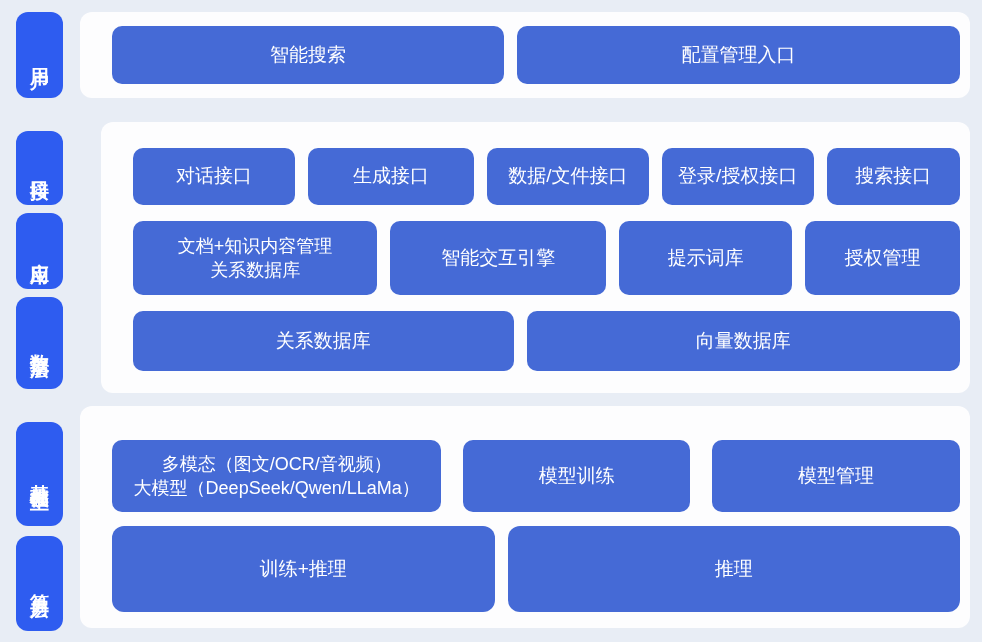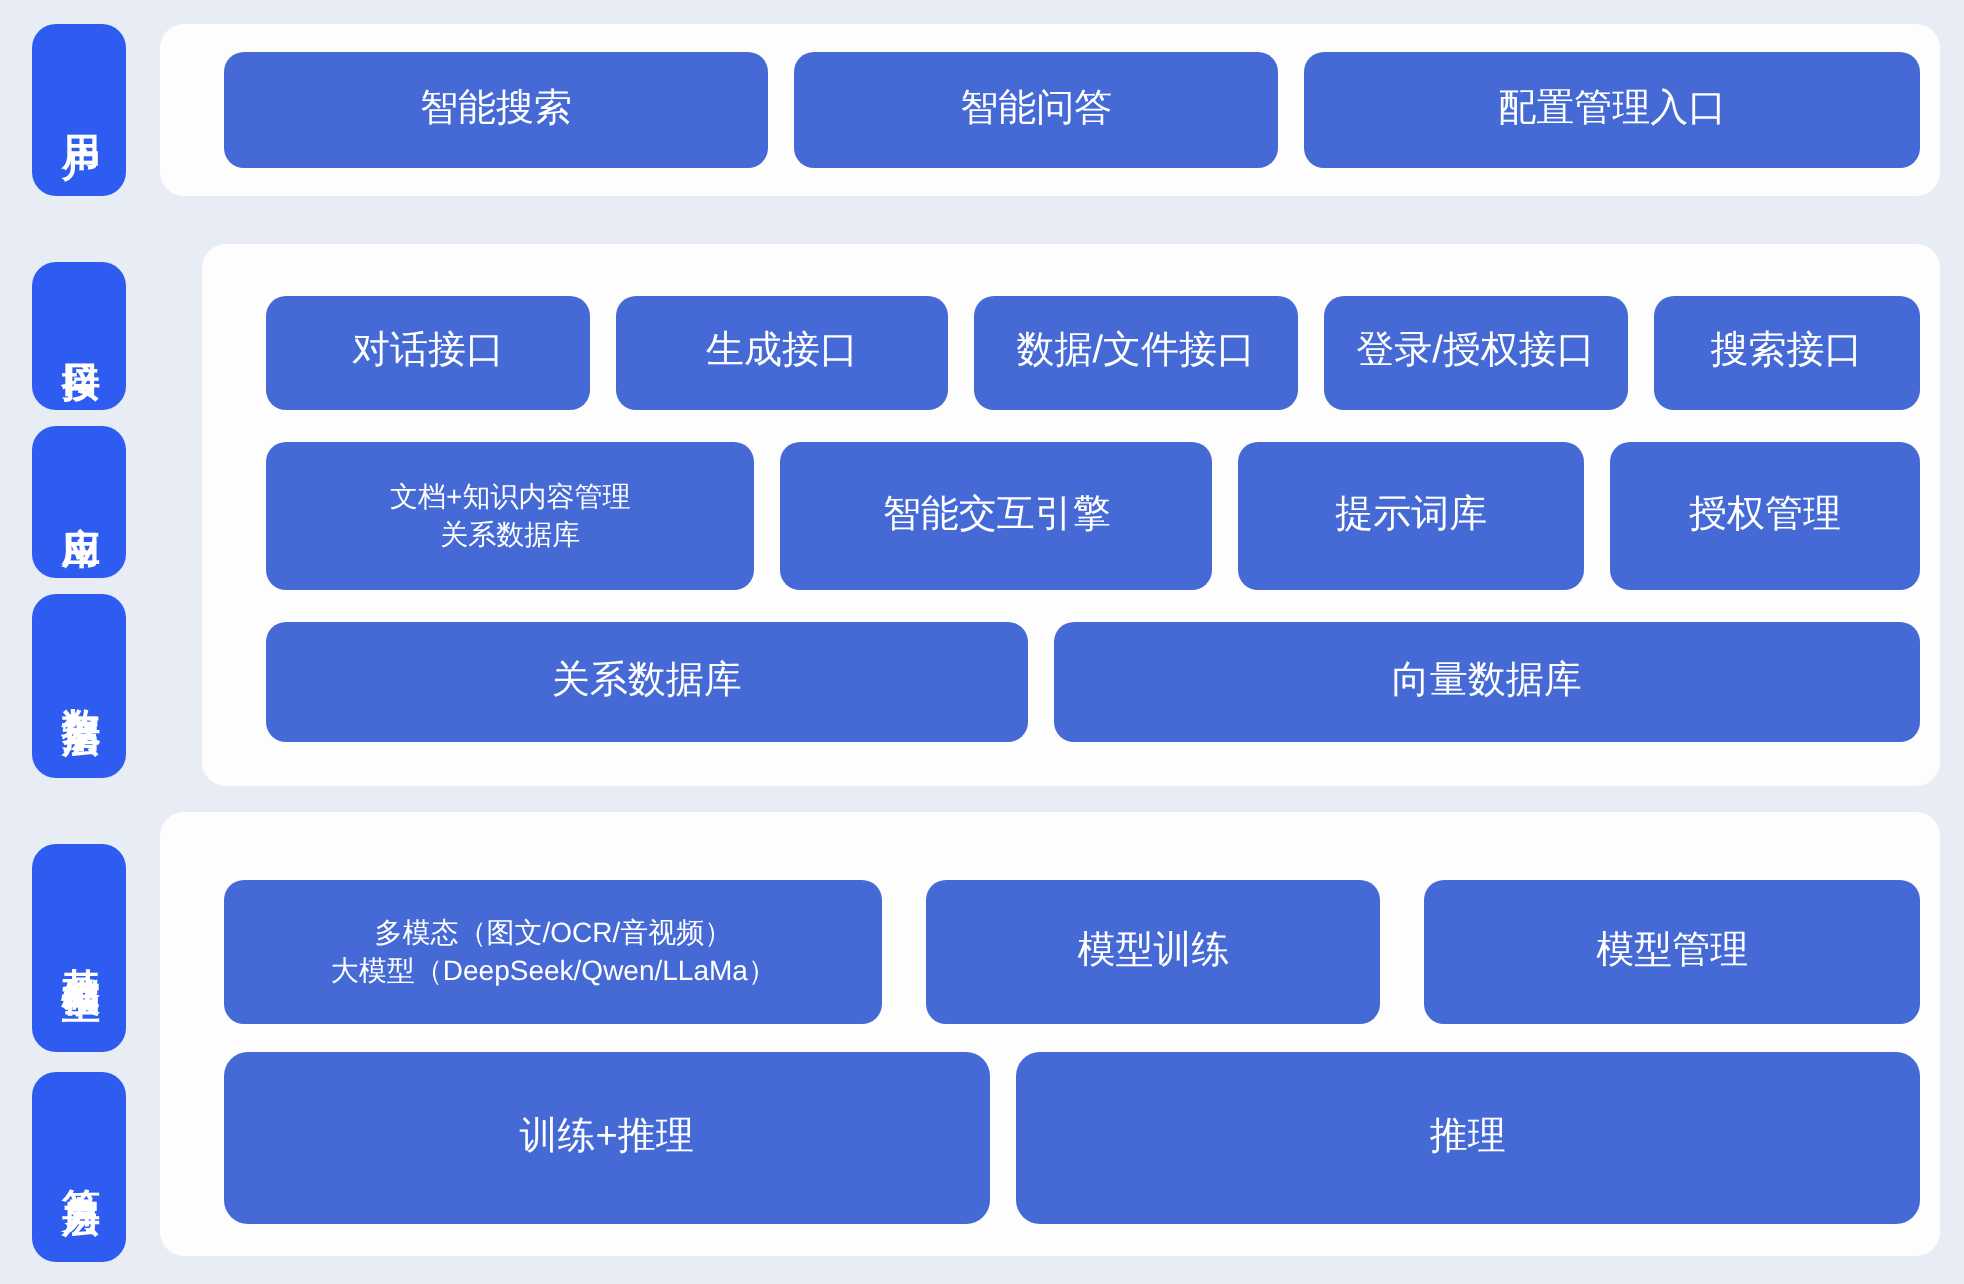--- a/index.html
+++ b/index.html
@@ -30,21 +30,21 @@
     font-size: 19px; font-weight: 700; letter-spacing: 3px;
   }
   .panel {
     flex: 1;
     background: var(--panel, #fdfdfe);
     border-radius: 12px;
     display: flex; flex-direction: column;
   }
   .row {
     display: flex; gap: 13px;
-    padding-left: 32px; padding-right: 10px;
+    padding-left: 32px; padding-right: 10px; justify-content: center;
   }
   .btn {
     background: var(--button, #456ad6);
     color: #fff;
     border-radius: 10px;
     display: flex; flex-direction: column;
     align-items: center; justify-content: center;
     text-align: center;
     font-size: 19px; line-height: 1.4; font-weight: 500;
   }
@@ -65,38 +65,35 @@
   .row-data { height: 60px; }
   
   .band-bottom .labels { padding-top: 16px; }
   .pill-foundation { height: 104px; margin-bottom: 10px; }
   .pill-compute { height: 95px; }
   .band-bottom .panel { height: 222px; padding-top: 34px; padding-bottom: 16px; }
   .row-model { height: 72px; margin-bottom: 14px; gap: 22px; }
   .row-compute { height: 86px; }
   .row-compute .btn { border-radius: 12px; }
   .btn .btn-line { display: block; }
-  .btn-2line { font-size: 14px; line-height: 1.35; }
+  .btn-2line { font-size: 18px; line-height: 1.35; }
 </style>
 </head>
 <body>
 
 <div class="page">
 
   <section class="band band-user">
     <div class="labels">
       <div class="pill">用户</div>
     </div>
     <div class="panel">
       <div class="row row-user">
         <div class="btn" style="flex:274 0 0">
           <span class="btn-line">智能搜索</span>
-        </div>
-        <div class="btn" style="flex:244 0 0">
-          <span class="btn-line">智能问答</span>
         </div>
         <div class="btn" style="flex:310 0 0">
           <span class="btn-line">配置管理入口</span>
         </div>
       </div>
     </div>
   </section>
 
   <section class="band band-mid">
     <div class="labels">

